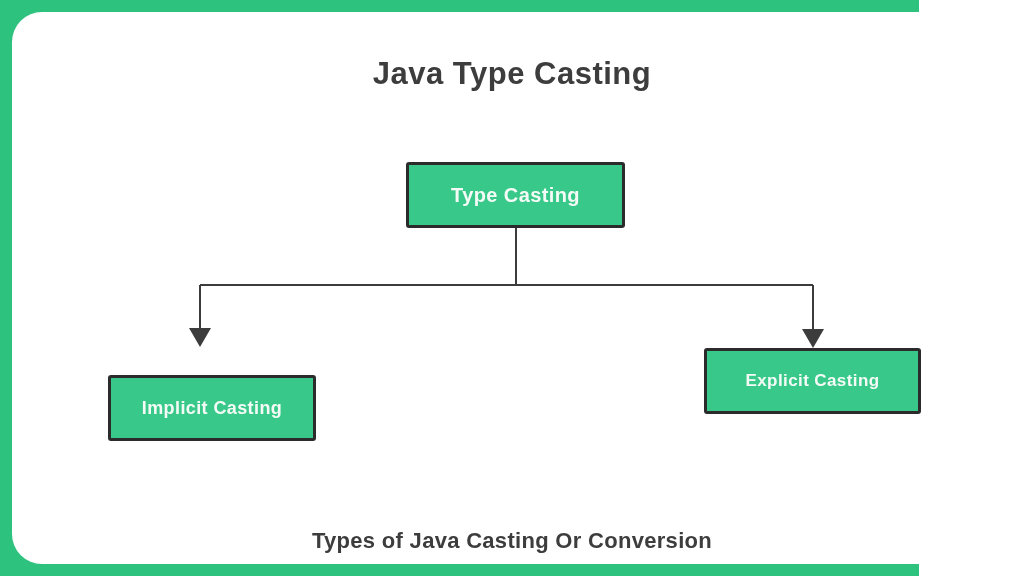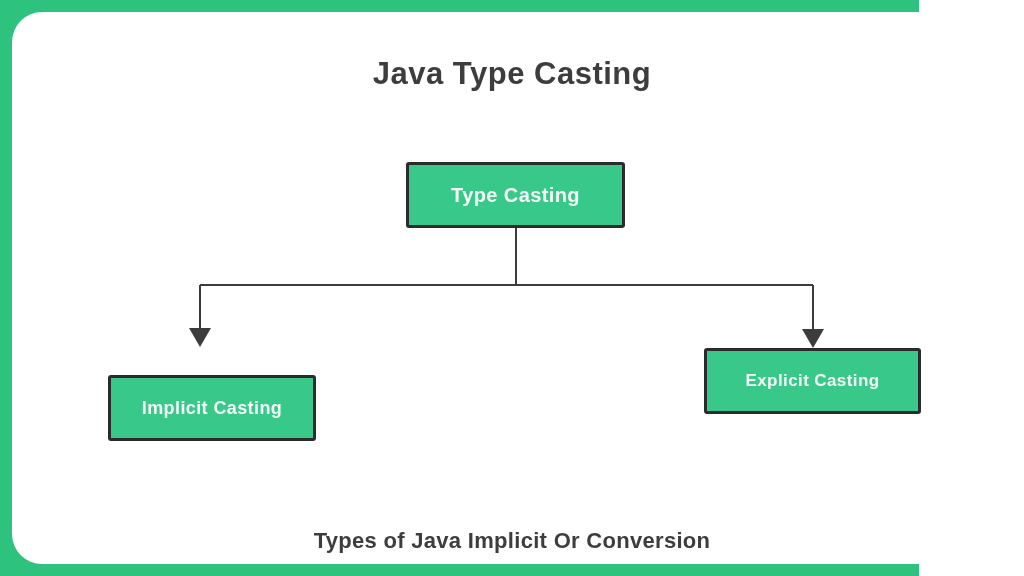--- a/index.html
+++ b/index.html
@@ -60,21 +60,21 @@
     letter-spacing: 0.3px;
     color: var(--heading-text, #3D3D3D);
   }
 </style>
 </head>
 <body>
 
 <div class="frame">
   <div class="card">
     <h1 class="title">Java Type Casting</h1>
-    <div class="caption">Types of Java Implicit Or Conversion</div>
+    <div class="caption">Types of Java Casting Or Conversion</div>
   </div>
 
   <svg class="connector-svg" viewBox="0 0 1024 576">
     <path d="M516 228 V285 M200 285 H813 M200 285 V330 M813 285 V331"></path>
     <polygon points="189,328 211,328 200,347"></polygon>
     <polygon points="802,329 824,329 813,348"></polygon>
   </svg>
 
   <div class="node node-root">
     <span>Type Casting</span>

